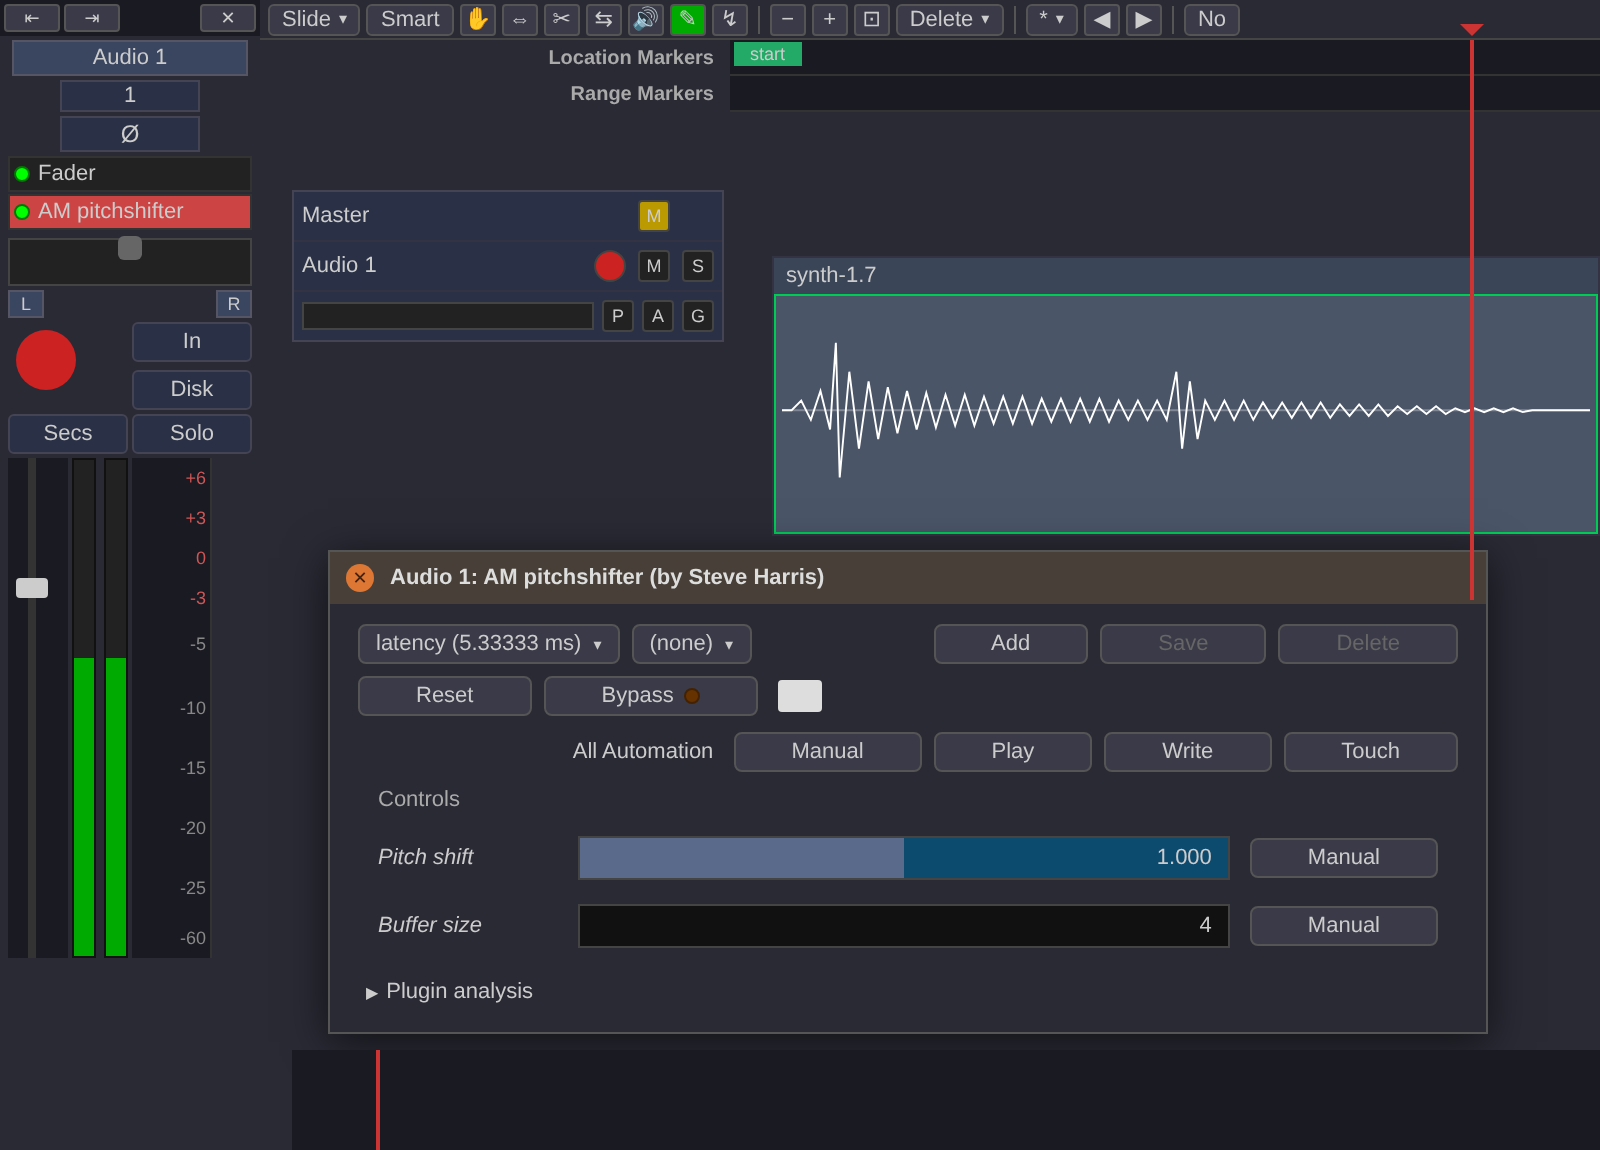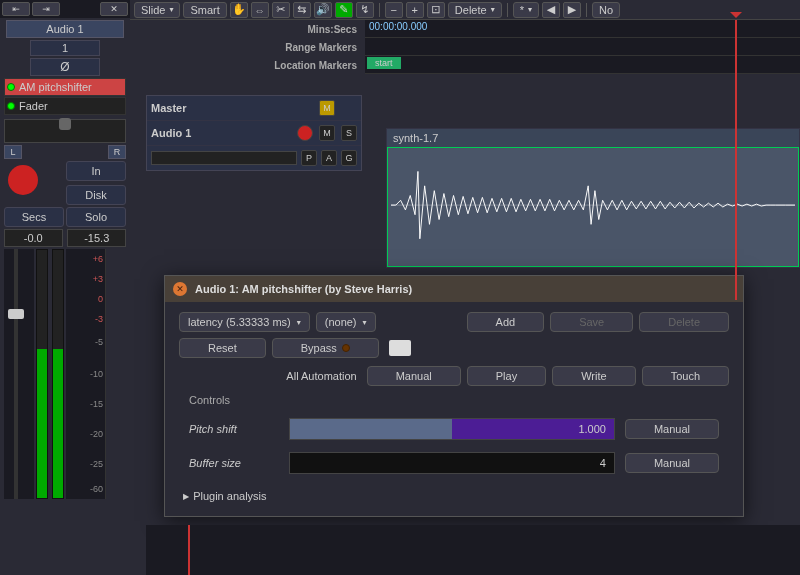--- a/index.html
+++ b/index.html
@@ -48,21 +48,21 @@
 .ruler-label { width: 235px; text-align: right; padding-right: 8px; font-weight: bold; color: #aaa; font-size: 10px; }
 .ruler-track { flex: 1; background: #1a1a22; height: 100%; border-bottom: 1px solid #333; position: relative; }
 .timecode { padding-left: 4px; color: #8cf; font-size: 10px; }
 .marker-start { position: absolute; left: 2px; top: 1px; background: #2a6; padding: 1px 8px; font-size: 9px; }
 .playhead { position: absolute; left: 735px; top: 20px; width: 2px; height: 280px; background: #c33; z-index: 5; }
 .playhead::before { content: ''; position: absolute; top: -8px; left: -5px; border: 6px solid transparent; border-top-color: #c33; }
 
 
 .tracks-panel { position: absolute; top: 95px; left: 146px; width: 216px; background: #2a3045; border: 1px solid #445; }
 .track-hdr { display: flex; align-items: center; padding: 4px; gap: 6px; border-bottom: 1px solid #334; }
-.track-hdr .name { flex: 1; font-weight: bold; }
+.track-hdr .name { flex: 1; }
 .tbtn { width: 16px; height: 16px; background: #222; border: 1px solid #444; display: flex; align-items: center; justify-content: center; font-size: 9px; border-radius: 2px; }
 .tbtn.m { background: #b90; }
 .tbtn.rec { background: #c22; border-radius: 50%; }
 .track-row2 { display: flex; align-items: center; padding: 4px; gap: 4px; }
 .mini-fader { flex: 1; height: 14px; background: #222; border: 1px solid #444; }
 
 
 .clip-area { position: absolute; top: 128px; left: 386px; right: 0; height: 140px; background: #4a5568; border: 1px solid #334; }
 .clip-name { padding: 3px 6px; background: #3a4558; color: #ccc; }
 .clip-border { position: absolute; top: 18px; left: 0; right: 0; bottom: 0; border: 1px solid #0c5; }
@@ -79,21 +79,21 @@
 .dlg-btn { background: #3a3a48; border: 1px solid #555; padding: 3px 28px; border-radius: 4px; }
 .dlg-btn.disabled { color: #666; }
 .dlg-btn.bypass { display: flex; align-items: center; gap: 5px; }
 .bypass-led { width: 8px; height: 8px; border-radius: 50%; background: #630; border: 1px solid #420; }
 .kbd-icon { width: 22px; height: 16px; background: #ddd; border-radius: 2px; margin-left: 4px; }
 .dlg-row.right { justify-content: flex-end; }
 .auto-label { margin-right: 4px; }
 .section-h { color: #aaa; margin: 8px 0 6px 10px; }
 .ctrl-row { display: flex; align-items: center; padding: 6px 10px; gap: 10px; }
 .ctrl-label { width: 90px; font-style: italic; }
-.ctrl-slider { flex: 1; height: 22px; background: #4c1d95; border: 1px solid #444; position: relative; display: flex; align-items: center; justify-content: flex-end; padding-right: 8px; }
+.ctrl-slider { flex: 1; height: 22px; background: #0c4a6e; border: 1px solid #444; position: relative; display: flex; align-items: center; justify-content: flex-end; padding-right: 8px; }
 .ctrl-fill { position: absolute; left: 0; top: 0; bottom: 0; width: 50%; background: #5a6a8a; }
 .ctrl-val { position: relative; z-index: 1; }
 .expand { display: flex; align-items: center; gap: 4px; margin: 10px 0 4px 4px; color: #aaa; cursor: pointer; }
 .tri { font-size: 8px; }
 
 
 .bottom-tl { position: absolute; bottom: 0; left: 146px; right: 0; height: 50px; background: #1a1a22; }
 .tl-red { position: absolute; left: 42px; top: 0; width: 2px; height: 100%; background: #c33; }
 </style>
 </head>
@@ -102,50 +102,46 @@
 <div class="top-left">
   <div class="nav-btns">
     <div class="nav-btn">⇤</div>
     <div class="nav-btn">⇥</div>
     <div class="nav-btn x">✕</div>
   </div>
   <div class="audio-label">Audio 1</div>
   <div class="track-num">1</div>
   <div class="phase">Ø</div>
   <div class="plugin-list">
+    <div class="plugin">
+        <span class="led"></span>
+        <span>Fader</span>
+      </div>
     <div class="plugin selected">
         <span class="led"></span>
         <span>AM pitchshifter</span>
-      </div>
-    <div class="plugin">
-        <span class="led"></span>
-        <span>Fader</span>
       </div>
   </div>
   <div class="fader-strip">
     <div class="fader-track">
         <div class="fader-knob"></div>
       </div>
     <div class="pan">
       <div class="pan-box">L</div>
       <div class="pan-box">R</div>
     </div>
   </div>
   <div class="btn-grid">
     <div class="rec-btn"></div>
     <div style="display:flex;flex-direction:column;gap:4px">
       <div class="ctrl-btn">In</div>
       <div class="ctrl-btn">Disk</div>
     </div>
     <div class="ctrl-btn">Secs</div>
     <div class="ctrl-btn">Solo</div>
-  </div>
-  <div class="db-row">
-    <div class="db-box">-0.0</div>
-    <div class="db-box">-15.3</div>
   </div>
   <div class="meters">
     <div class="slider-col">
       <div class="vslider"></div>
         <div class="vslider-thumb"></div>
     </div>
     <div class="meter-bar"></div>
     <div class="meter-bar"></div>
     <div class="meter-scale">
       <span class="tick warn" style="top:2%">+6</span>
@@ -193,32 +189,28 @@
   <div class="tb-btn">◀</div>
   <div class="tb-btn">▶</div>
   <div class="tb-sep"></div>
   <div class="tb-dd">
       <span>No</span>
     </div>
 </div>
 
 <div class="ruler-area">
   <div class="ruler-row">
-    <div class="ruler-label">Mins:Secs</div>
-    <div class="ruler-track"><span class="timecode">00:00:00.000</span></div>
+    <div class="ruler-label">Location Markers</div>
+    <div class="ruler-track">
+        <div class="marker-start">start</div>
+      </div>
   </div>
   <div class="ruler-row">
     <div class="ruler-label">Range Markers</div>
     <div class="ruler-track"></div>
-  </div>
-  <div class="ruler-row">
-    <div class="ruler-label">Location Markers</div>
-    <div class="ruler-track">
-        <div class="marker-start">start</div>
-      </div>
   </div>
 </div>
 
 <div class="playhead"></div>
 
 <div class="tracks-panel">
   <div class="track-hdr">
     <span class="name">Master</span>
     <span class="tbtn m">M</span>
     <span style="width:16px"></span>

